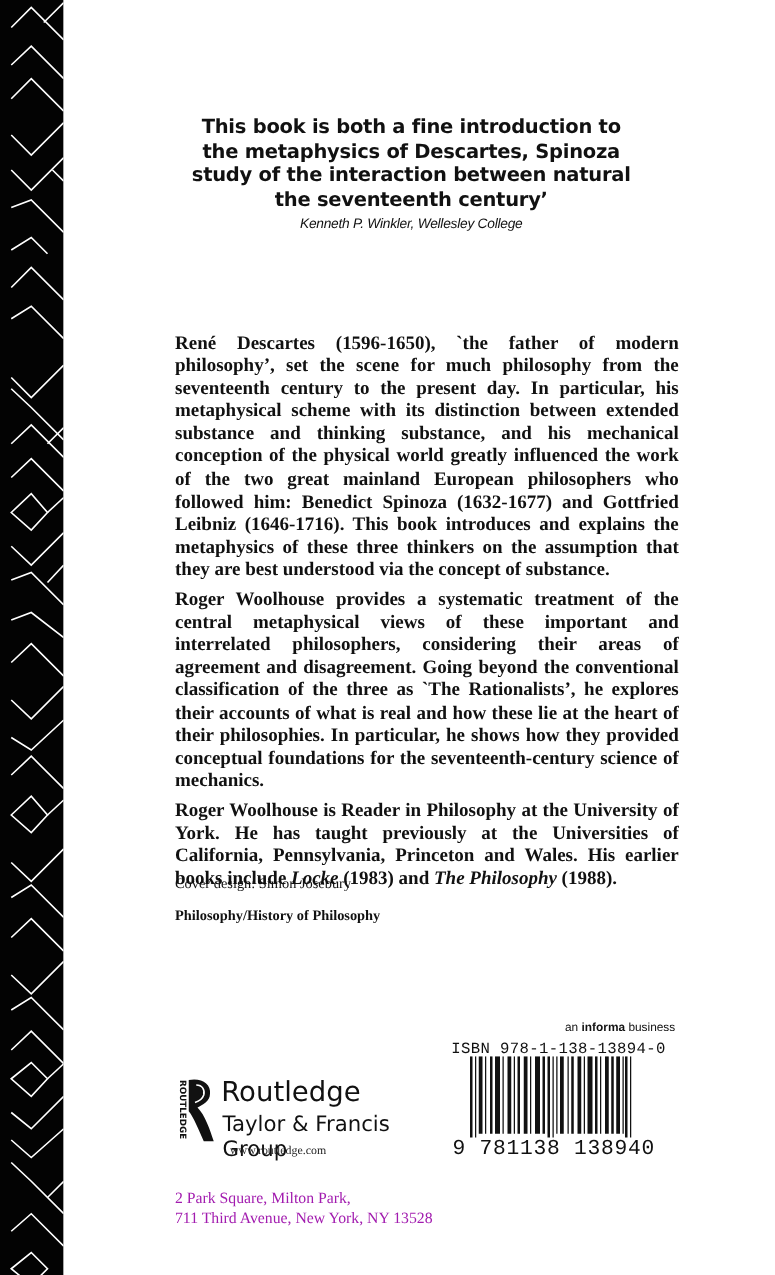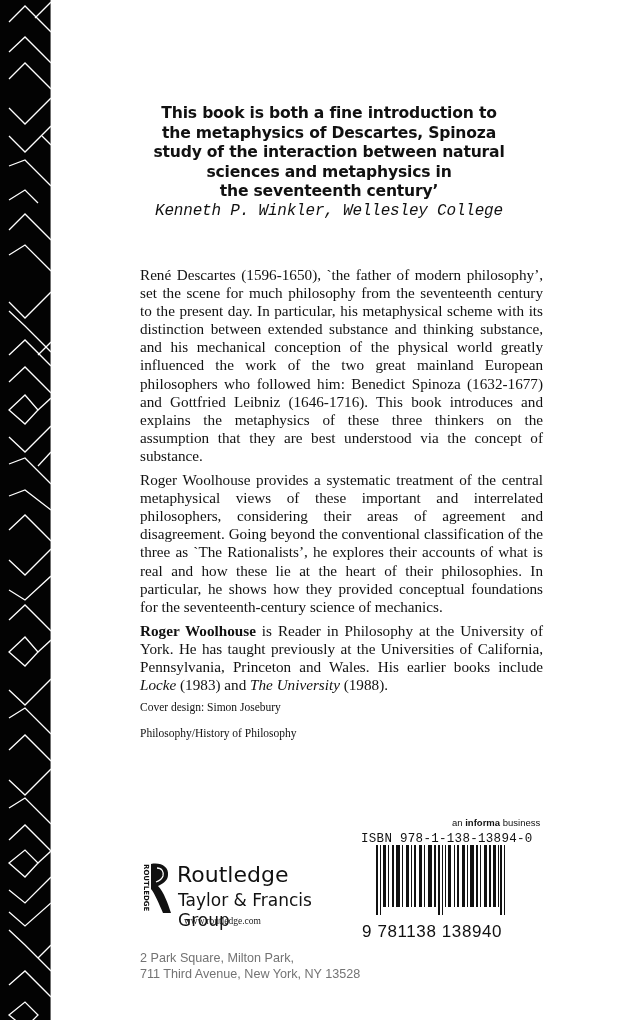--- a/index.html
+++ b/index.html
@@ -1,36 +1,36 @@
 <!DOCTYPE html>
 <html><head>
 <meta charset="utf-8">
 <style>
   html, body { margin:0; padding:0; }
   body { width:620px; height:1020px; background:#ffffff; position:relative; overflow:hidden; font-family:"Liberation Serif", serif; color:#111; }
   .strip { position:absolute; left:0; top:0; width:51px; height:1020px; background:#030303; }
   .strip svg { position:absolute; left:0; top:0; }
-  .quote { position:absolute; left:140px; top:92px; width:378px; text-align:center; font-family:"DejaVu Sans", sans-serif; font-weight:bold; font-size:15.6px; line-height:19.5px; color:#111; letter-spacing:-0.2px;margin-top:12px; }
-  .attrib { font-family:Liberation Mono, monospace; font-style:italic; font-weight:normal; font-size:16px; }
+  .quote { position:absolute; left:140px; top:92px; width:378px; text-align:center; font-family:"DejaVu Sans", sans-serif; font-weight:bold; font-size:15.6px; line-height:19.5px; color:#111; letter-spacing:-0.2px; }
+  .attrib { font-family:Liberation Sans, sans-serif; font-style:italic; font-weight:normal; font-size:11px; }
   .body { position:absolute; left:140px; width:403px; font-size:15.2px; line-height:18.1px; text-align:justify; color:#111; }
-  .body p { margin:0 0 6px 0; }
+  .body p { margin:0 0 6px 0;font-weight:bold; }
   .p1 { top:266px; }
   .small { position:absolute; left:140px; font-size:11.5px; color:#111; }
   .credit { top:701px; }
-  .category { top:727px; font-weight:normal; }
+  .category { top:727px; font-weight:bold; }
   .logo { position:absolute; left:137px; top:862px; width:200px; height:70px; }
   .logo-name { position:absolute; left:40px; top:0; font-family:"DejaVu Sans", sans-serif; font-size:22px; color:#111; }
   .logo-sub { position:absolute; left:41px; top:28px; font-family:"DejaVu Sans", sans-serif; font-size:17px; color:#111; }
   .logo-url { position:absolute; left:47px; top:54px; font-family:Liberation Serif, serif; font-size:9.5px; color:#222; }
   .logo-mark { position:absolute; left:0; top:0; width:36px; height:52px; }
   .informa { position:absolute; left:452px; top:817px; font-family:"Liberation Sans", sans-serif; font-size:9.5px; color:#111;text-align:center; }
   .isbn { position:absolute; left:361px; top:832px; font-family:"Liberation Mono", monospace; font-size:12.5px; letter-spacing:0.3px; color:#111; }
   .barcode { position:absolute; left:376px; top:845px; }
-  .isbn-num { position:absolute; left:362px; top:910px; font-family:Liberation Sans, sans-serif; font-size:17px; letter-spacing:0.6px; color:#111; background:#fff; padding-right:2px;margin-top:12px; }
-  .address { position:absolute; left:140px; top:950px; font-family:Liberation Sans, sans-serif; font-size:12.6px; line-height:16px; color:#737373; }
+  .isbn-num { position:absolute; left:362px; top:910px; font-family:Liberation Mono, monospace; font-size:17px; letter-spacing:0.6px; color:#111; background:#fff; padding-right:2px; }
+  .address { position:absolute; left:140px; top:950px; font-family:Liberation Serif, serif; font-size:12.6px; line-height:16px; color:#a21caf; }
 </style>
 </head>
 <body>
 
 <div class="strip">
   <svg width="51" height="1020" viewBox="0 0 51 1020">
     <g stroke="#ffffff" stroke-width="1.3" fill="none">
       <polyline points="9,22 25,6 51,32"></polyline>
       <polyline points="35,18 51,2"></polyline>
       <polyline points="9,52 25,37 51,63"></polyline>
@@ -75,29 +75,28 @@
       <polygon points="9,1015 25,1002 38,1015 25,1028"></polygon>
     </g>
     <line x1="51" y1="0" x2="51" y2="1020" stroke="#dddddd" stroke-width="1"></line>
   </svg>
 </div>
 
 <div class="quote">
   <div>This book is both a fine introduction to</div>
   <div>the metaphysics of Descartes, Spinoza</div>
   <div>study of the interaction between natural</div>
-  <div>sciences and metaphysics in</div>
   <div>the seventeenth century’</div>
   <div class="attrib">Kenneth P. Winkler, Wellesley College</div>
 </div>
 
 <div class="body p1">
   <p>René Descartes (1596-1650), `the father of modern philosophy’, set the scene for much philosophy from the seventeenth century to the present day. In particular, his metaphysical scheme with its distinction between extended substance and thinking substance, and his mechanical conception of the physical world greatly influenced the work of the two great mainland European philosophers who followed him: Benedict Spinoza (1632-1677) and Gottfried Leibniz (1646-1716). This book introduces and explains the metaphysics of these three thinkers on the assumption that they are best understood via the concept of substance.</p>
   <p>Roger Woolhouse provides a systematic treatment of the central metaphysical views of these important and interrelated philosophers, considering their areas of agreement and disagreement. Going beyond the conventional classification of the three as `The Rationalists’, he explores their accounts of what is real and how these lie at the heart of their philosophies. In particular, he shows how they provided conceptual foundations for the seventeenth-century science of mechanics.</p>
-  <p><b>Roger Woolhouse</b><span> is Reader in Philosophy at the University of York. He has taught previously at the Universities of California, Pennsylvania, Princeton and Wales. His earlier books include </span><i>Locke</i><span> (1983) and </span><i>The University</i><span> (1988).</span></p>
+  <p><b>Roger Woolhouse</b><span> is Reader in Philosophy at the University of York. He has taught previously at the Universities of California, Pennsylvania, Princeton and Wales. His earlier books include </span><i>Locke</i><span> (1983) and </span><i>The Philosophy</i><span> (1988).</span></p>
 </div>
 
 <div class="small credit">Cover design: Simon Josebury</div>
 <div class="small category">Philosophy/History of Philosophy</div>
 
 <div class="logo">
   <svg class="logo-mark" viewBox="0 0 36 52" width="36" height="52">
     <text x="7" y="2" transform="rotate(90 7 2)" font-family="DejaVu Sans, sans-serif" font-size="7" font-weight="bold" fill="#111">ROUTLEDGE</text>
     <path d="M14,2 C24,0 32,5 31,13 C31,19 25,22 21,24 C27,30 31,42 34,51 L26,51 C22,42 18,32 14,27 Z" fill="#111"></path>
     <path d="M20,6 C25,6 27,10 26,14 C25,17 22,19 19,20" fill="none" stroke="#fff" stroke-width="1.3"></path>

